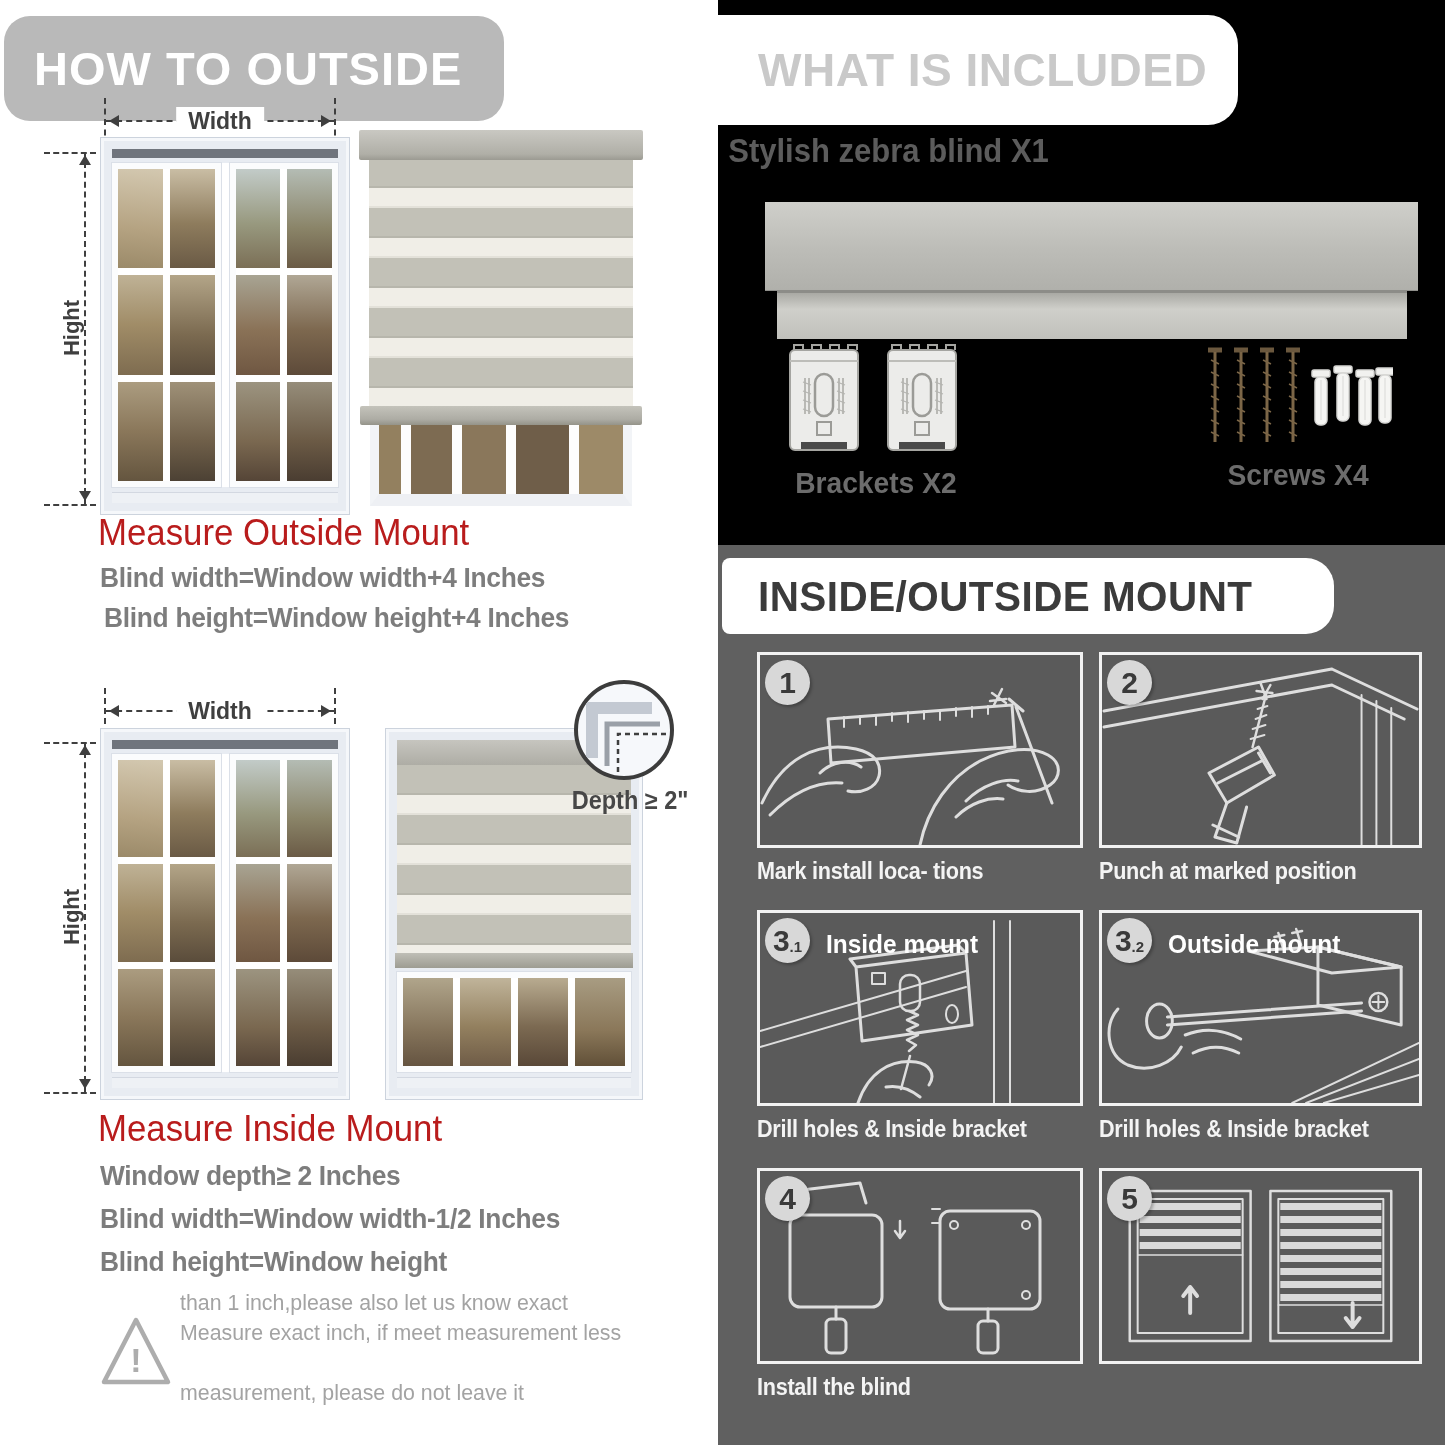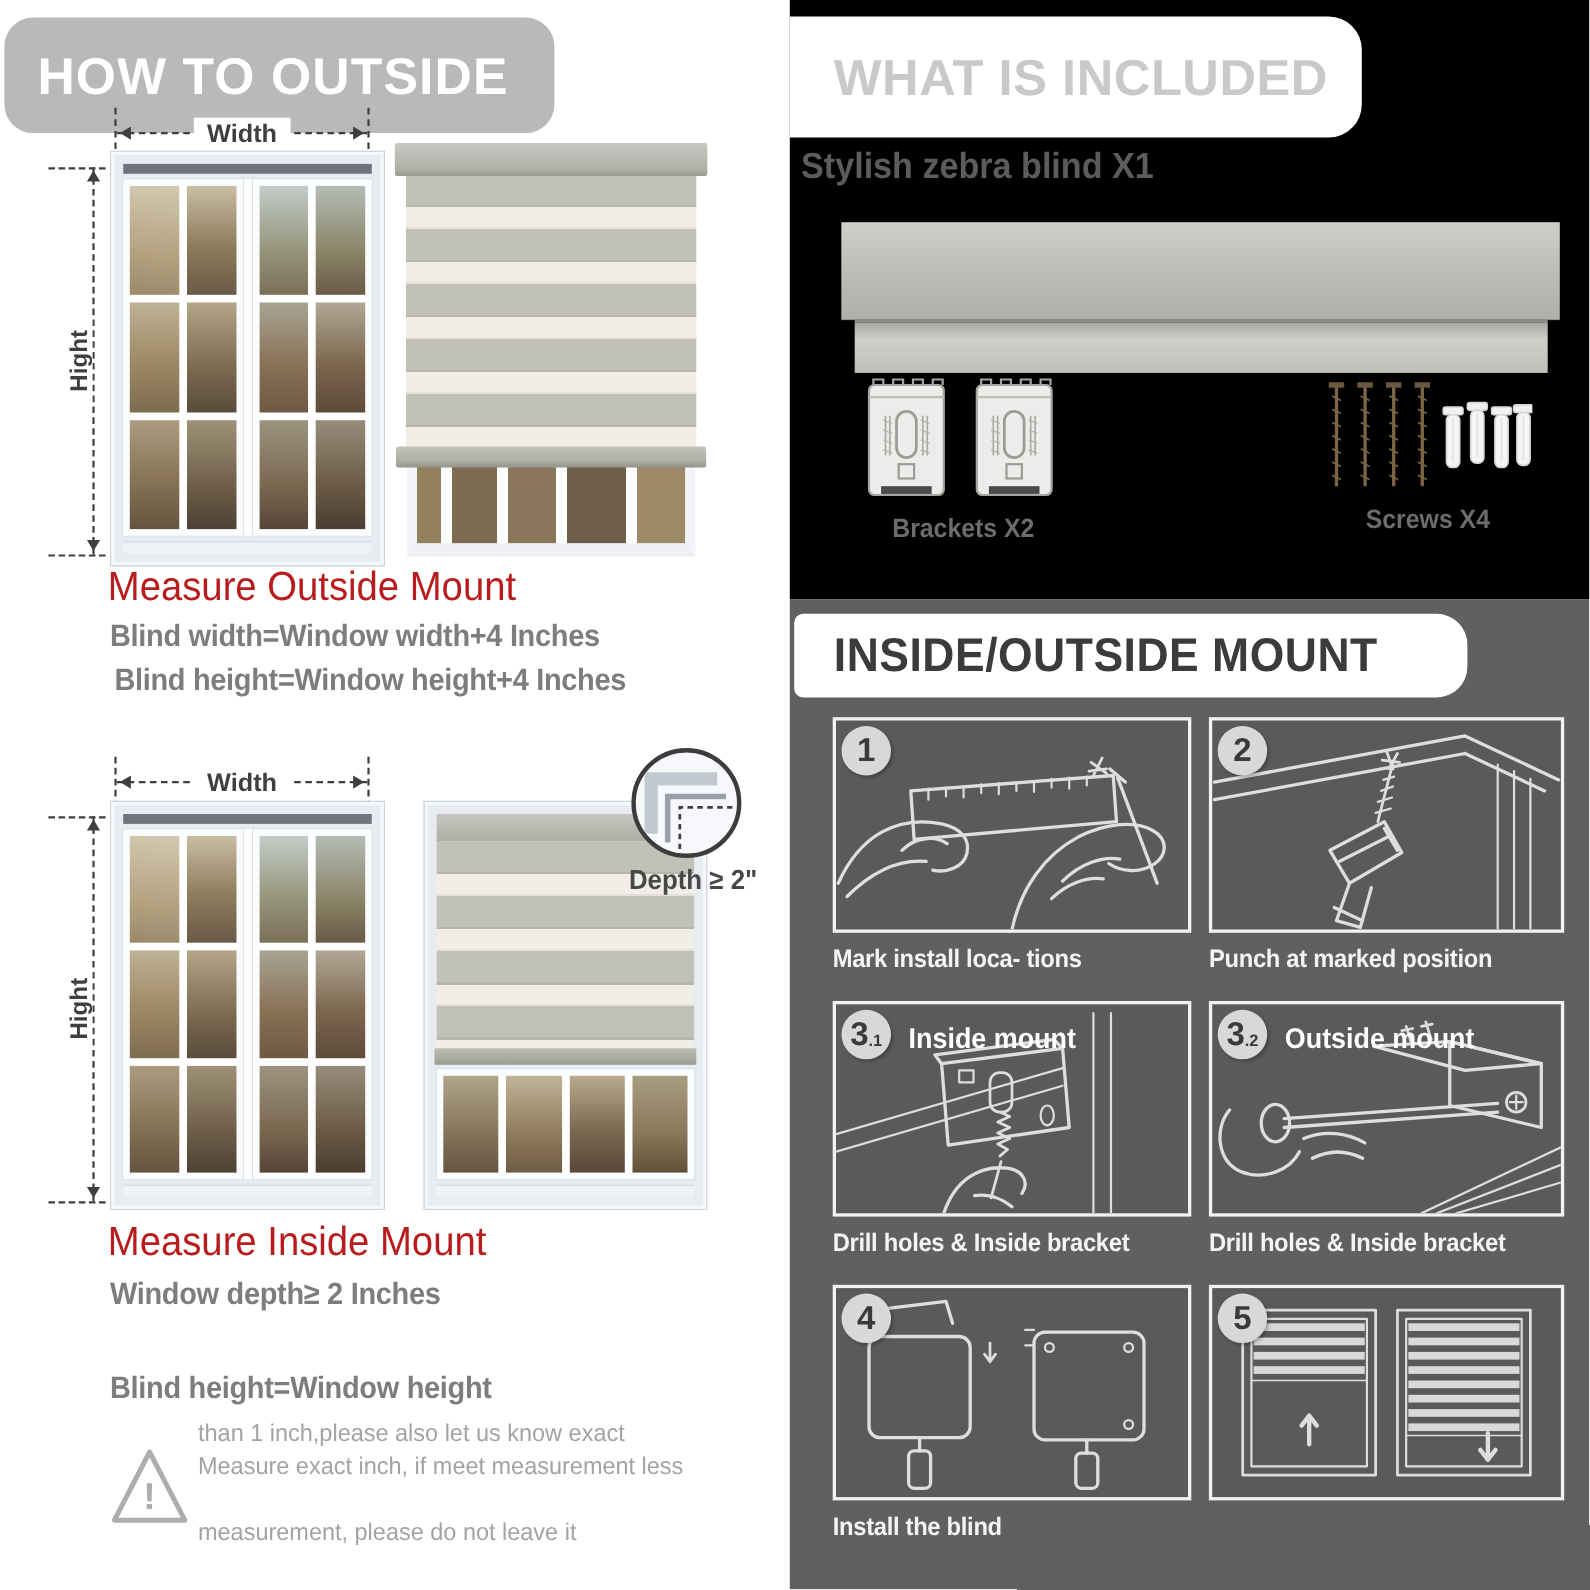--- a/index.html
+++ b/index.html
@@ -80,21 +80,21 @@
   .panel-light{left:718px;top:0;width:816px;height:545px;background:#000000;}
   .hdr-included{position:absolute;left:0;top:15px;width:520px;height:110px;background:#ffffff;
                 border-radius:0 30px 30px 0;display:flex;align-items:center;padding-left:40px;box-sizing:border-box;}
   .hdr-included span{font-size:46px;font-weight:700;color:#c9c9c9;letter-spacing:.5px;}
   .product-lbl{position:absolute;left:0;right:0;top:132px;text-align:left;font-size:33px;font-weight:700;color:#5c5c5c;}
   .rail-top{position:absolute;left:47px;top:202px;width:653px;height:88px;
             background:linear-gradient(180deg,#cfcfca,#bcbcb7 55%,#b0b0ab);box-shadow:0 1px 0 #8f8f8b;}
   .rail-lip{position:absolute;left:59px;top:290px;width:630px;height:46px;border-top:3px solid #8c8c88;
             background:linear-gradient(180deg,#a9a9a4,#cfcfca 35%,#c0c0bb);}
   .inc-item{position:absolute;text-align:center;}
-  .inc-label{font-size:24px;font-weight:700;color:#6c6c6c;}
+  .inc-label{font-size:30px;font-weight:700;color:#6c6c6c;}
 
   
   .panel-dark{left:718px;top:545px;width:727px;height:900px;background:#606060;}
   .hdr-mount{position:absolute;left:4px;top:13px;width:612px;height:76px;background:#ffffff;
              border-radius:8px 28px 28px 8px;display:flex;align-items:center;padding-left:36px;box-sizing:border-box;}
   .hdr-mount span{font-size:43px;font-weight:800;color:#3b3b3b;letter-spacing:.5px;}
   .step{position:absolute;width:326px;}
   .frame{position:relative;height:196px;border:3px solid #f2f2f2;background:#5a5a5a;box-sizing:border-box;overflow:hidden;}
   .frame svg.art{position:absolute;inset:0;width:100%;height:100%;}
   .badge{position:absolute;top:5px;left:5px;width:45px;height:45px;border-radius:50%;background:#d8d8d8;
@@ -221,20 +221,23 @@
   </div>
   <div class="abs depth-lbl">
     <span class="txc">Depth ≥ 2"</span>
   </div>
 
   <div class="abs sec-title" style="left:98px;top:1108px;">
     <span class="tx">Measure Inside Mount</span>
   </div>
   <div class="abs sec-line" style="left:100px;top:1160px;">
     <span class="tx">Window depth≥ 2 Inches</span>
+  </div>
+  <div class="abs sec-line" style="left:100px;top:1203px;">
+    <span class="tx">Blind width=Window width-1/2 Inches</span>
   </div>
   <div class="abs sec-line" style="left:100px;top:1246px;">
     <span class="tx">Blind height=Window height</span>
   </div>
 
   <div class="abs" style="left:100px;top:1314px;width:72px;height:76px;">
     <svg viewBox="0 0 72 76" width="72" height="76">
       <path d="M36,6 L68,68 L4,68 Z" fill="none" stroke="#adadad" stroke-width="4.5" stroke-linejoin="round"></path>
       <text x="36" y="58" text-anchor="middle" font-size="34" font-weight="700" fill="#adadad" font-family="Liberation Sans, sans-serif">!</text>
     </svg>

